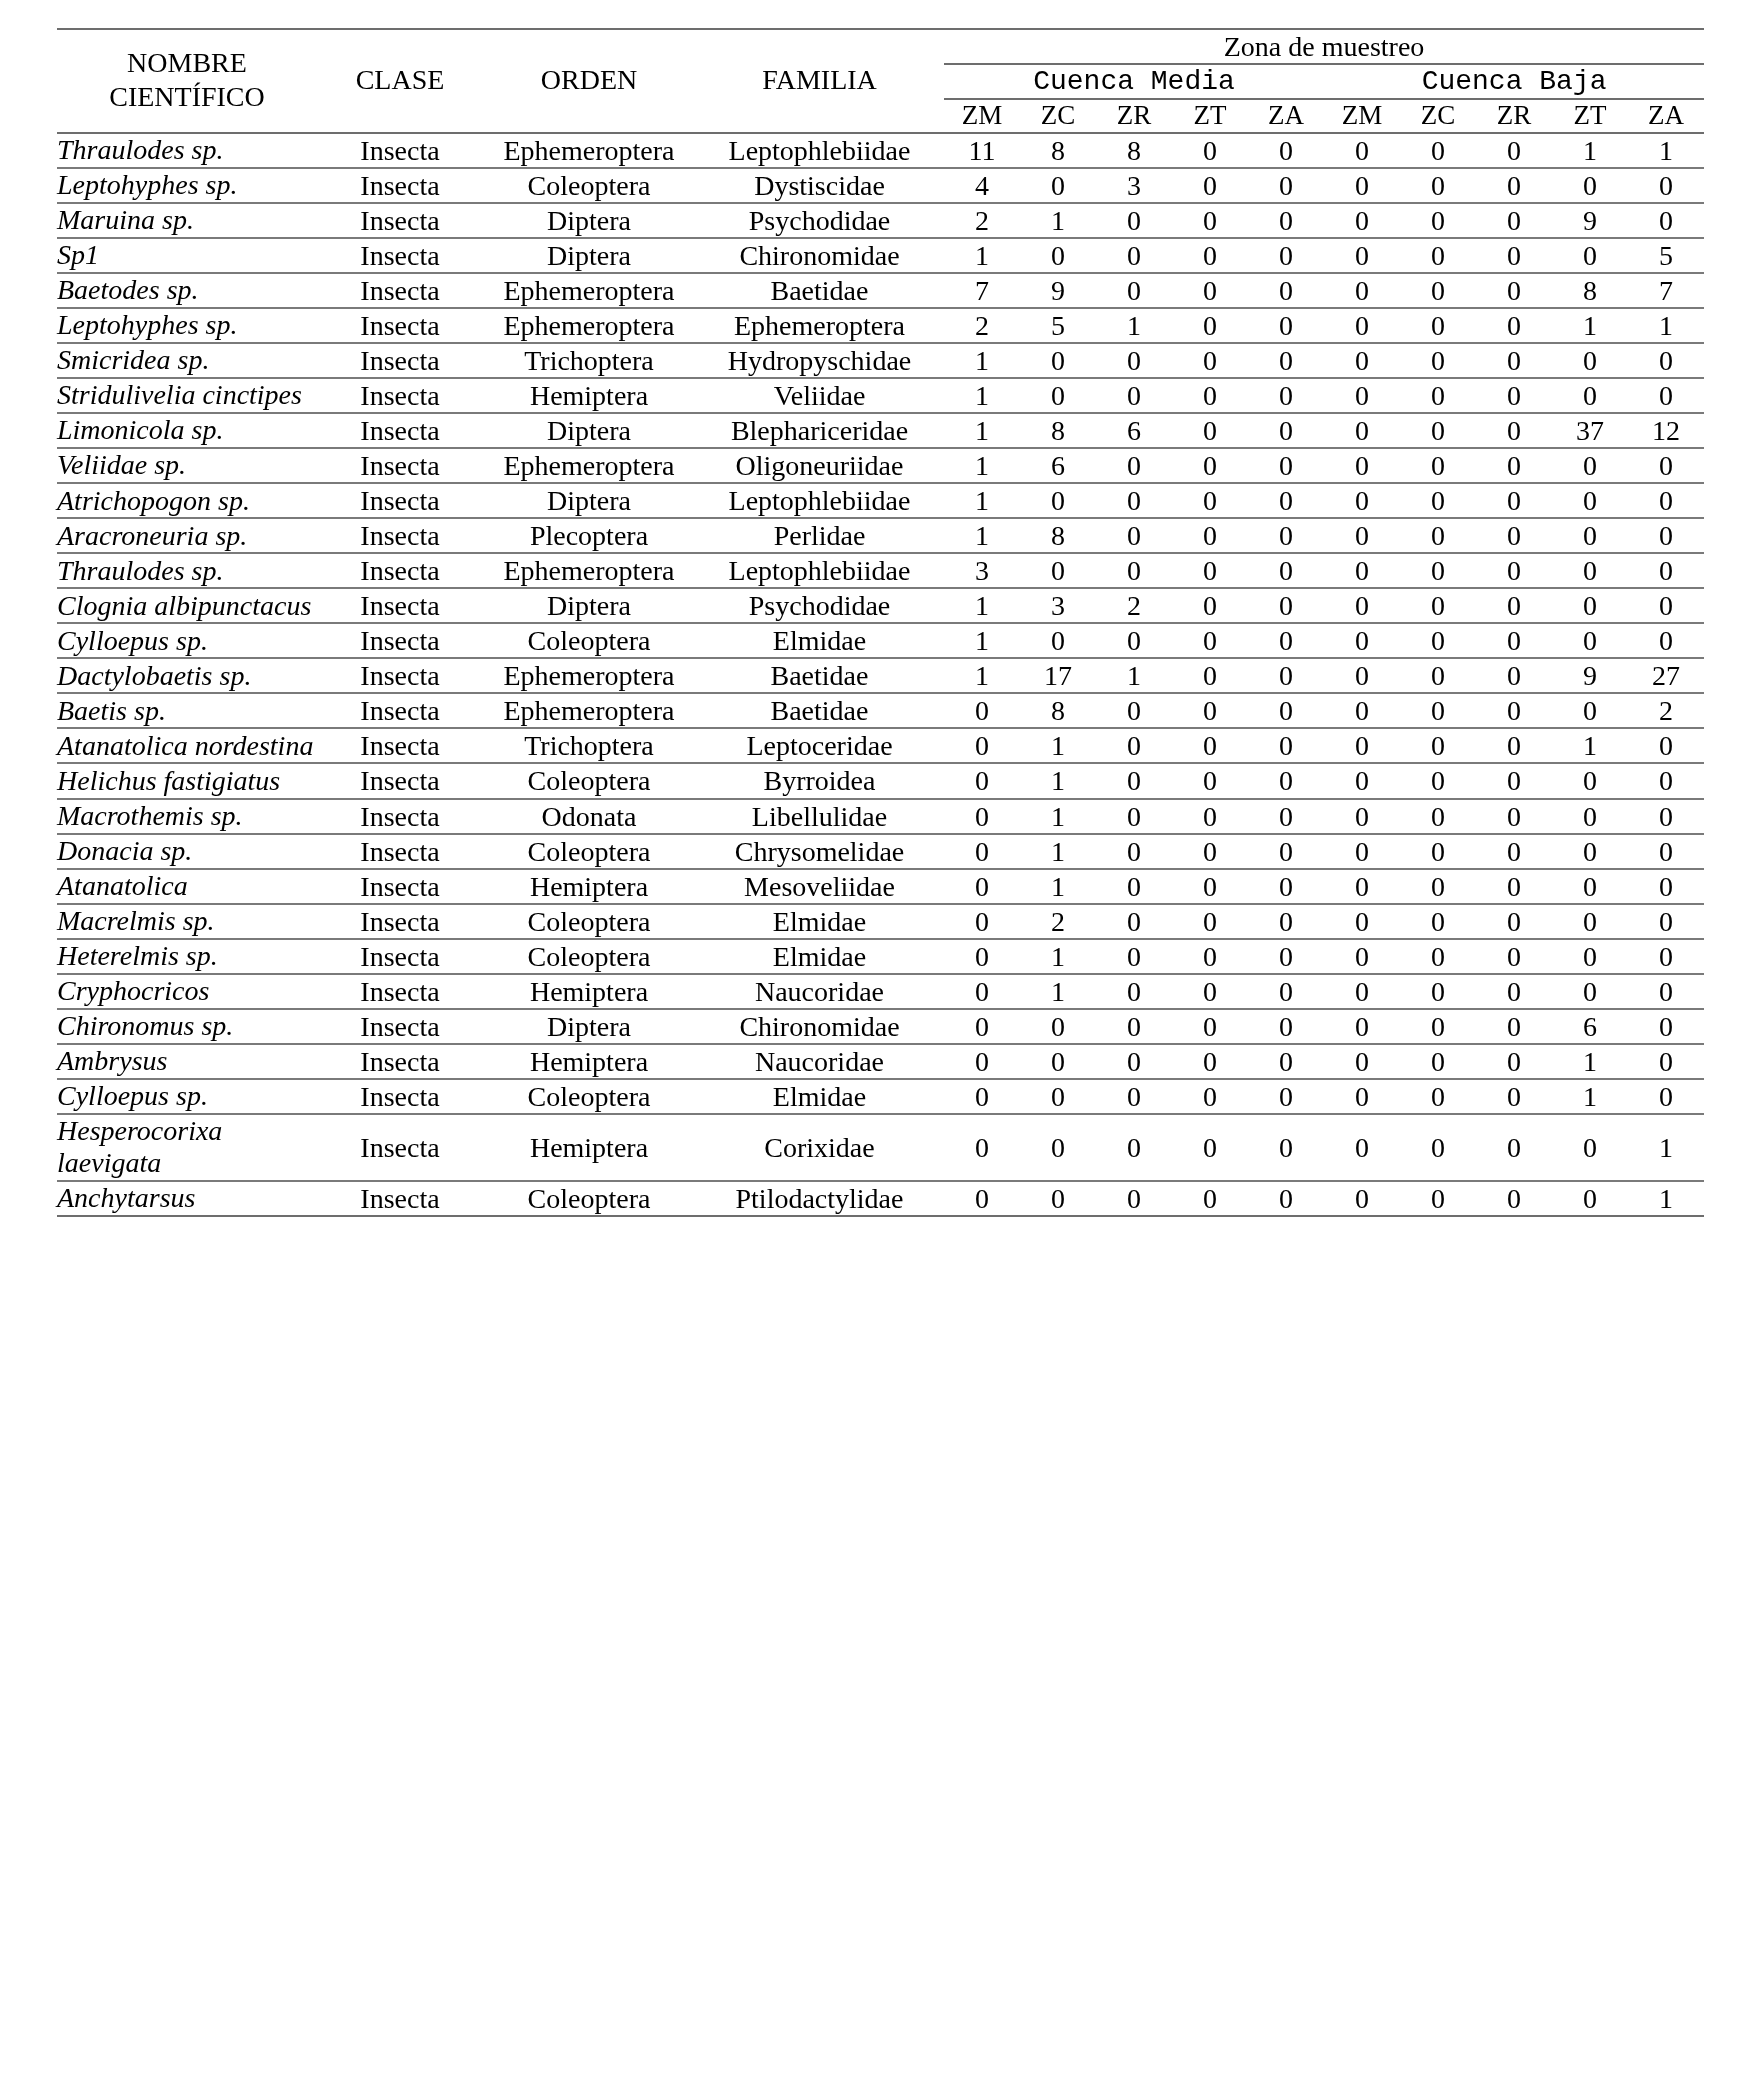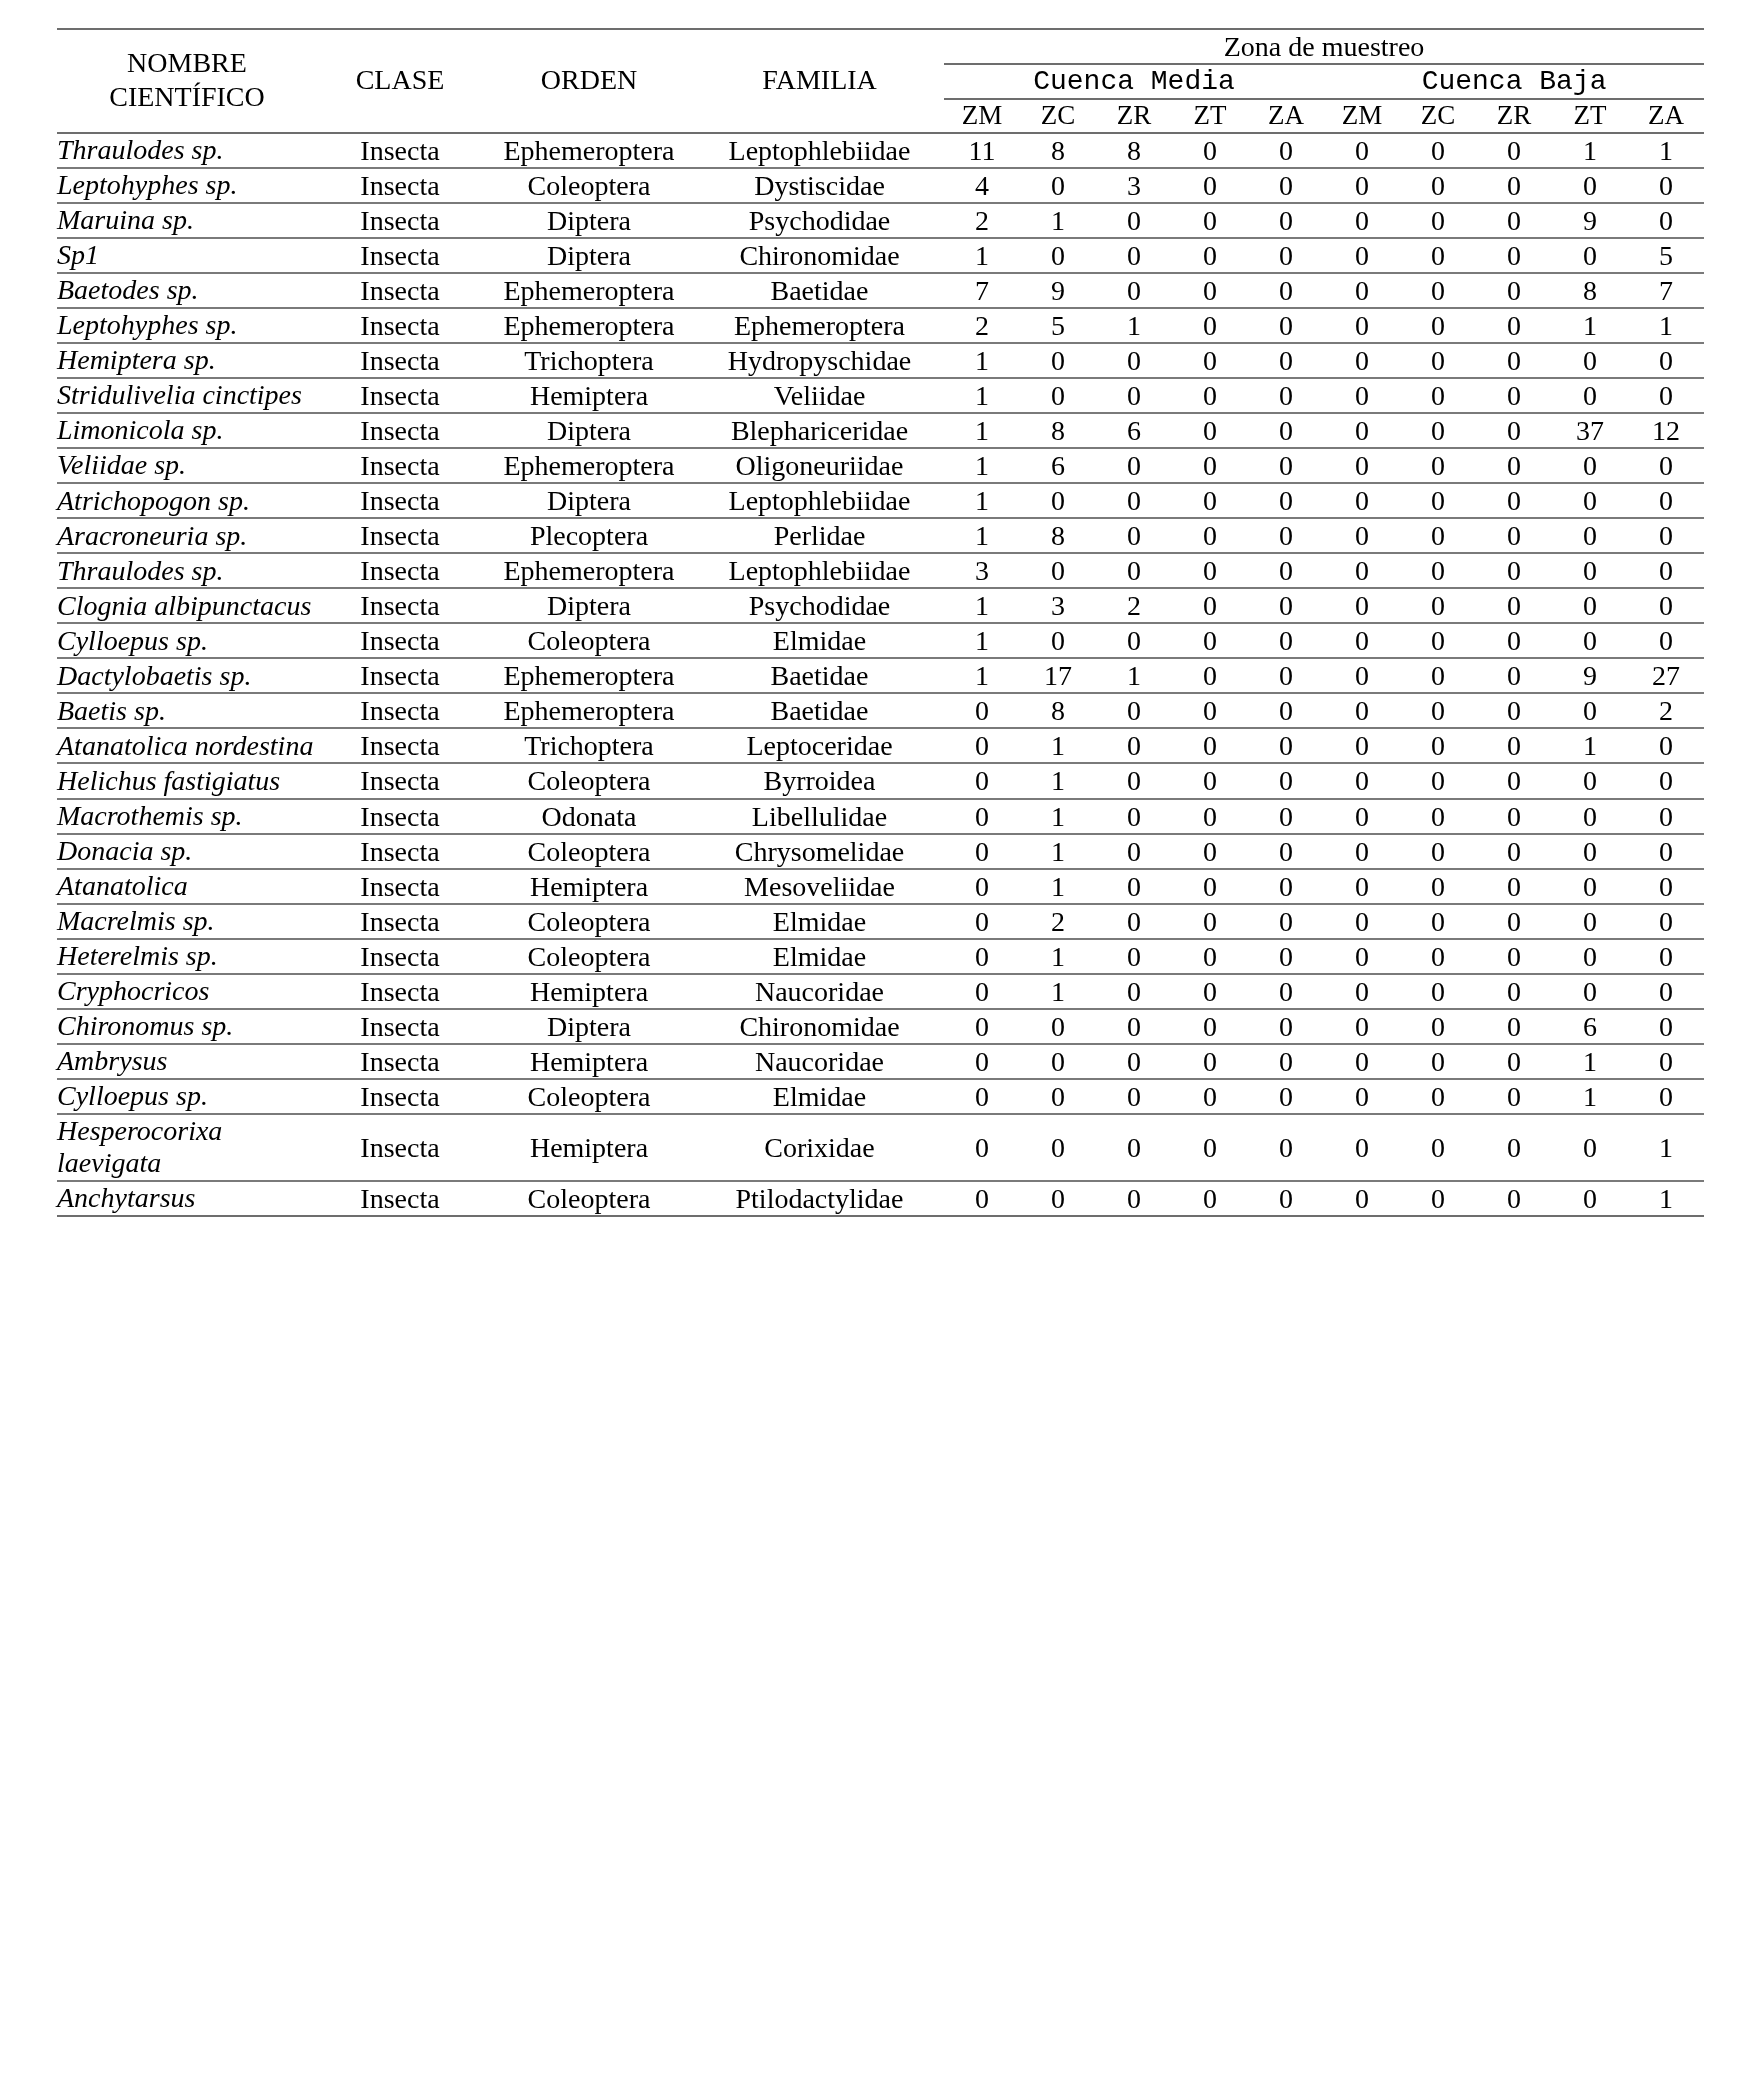--- a/index.html
+++ b/index.html
@@ -237,21 +237,21 @@
           <td class="num">1</td>
           <td class="num">0</td>
           <td class="num">0</td>
           <td class="num">0</td>
           <td class="num">0</td>
           <td class="num">0</td>
           <td class="num">1</td>
           <td class="num">1</td>
         </tr>
         <tr class="datarow">
-          <td class="sci">Hemiptera sp.</td>
+          <td class="sci">Smicridea sp.</td>
           <td class="txt">Insecta</td>
           <td class="txt">Trichoptera</td>
           <td class="txt">Hydropyschidae</td>
           <td class="num">1</td>
           <td class="num">0</td>
           <td class="num">0</td>
           <td class="num">0</td>
           <td class="num">0</td>
           <td class="num">0</td>
           <td class="num">0</td>

